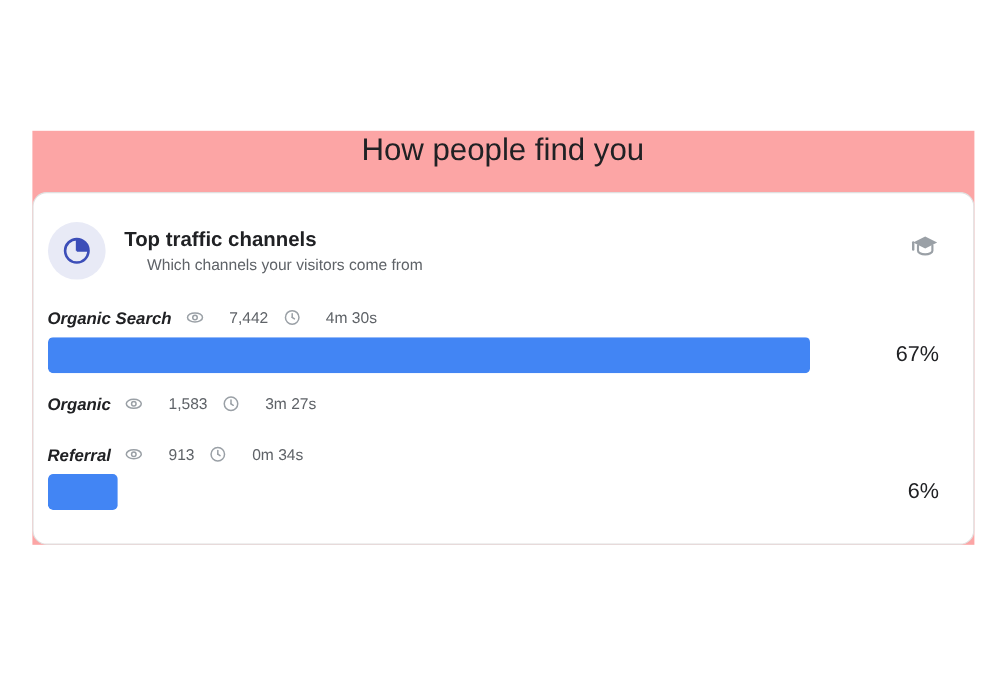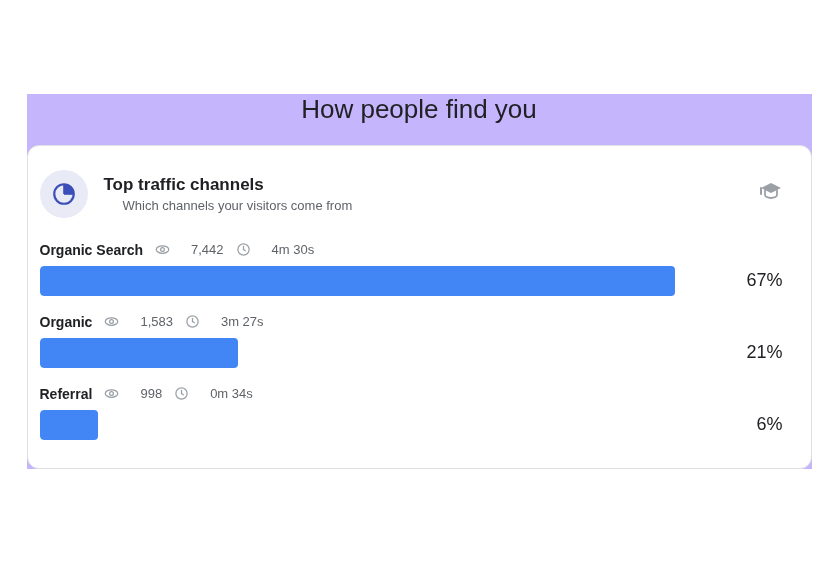--- a/index.html
+++ b/index.html
@@ -8,21 +8,21 @@
       font-family: 'Google Sans', Arial, sans-serif;
       display: flex;
       justify-content: center;
       align-items: center;
       width: 838px;
       min-height: 562px;
       padding: 20px;
     }
     .container {
       width: 785px;
-      background: #c4b5fd;
+      background: #fca5a5;
     }
     .page-title {
       text-align: center;
       font-size: 26px;
       font-weight: 400;
       color: #202124;
       margin-bottom: 20px;
     }
     .card {
       background: #fff;
@@ -78,20 +78,21 @@
     .channel-meta {
       display: flex;
       align-items: center;
       gap: 12px;
       margin-bottom: 8px;
     }
     .channel-name {
       font-size: 14px;
       font-weight: 700;
       color: #202124;
+      font-style: italic;
     }
     .channel-stat {
       display: flex;
       align-items: center;
       gap: 21px;
       font-size: 13px;
       color: #5f6368;
     }
     .channel-stat svg {
       width: 15px;
@@ -197,37 +198,31 @@
           </span>
           <span class="channel-stat">
             <svg viewBox="0 0 24 24" fill="none">
               <circle cx="12" cy="12" r="9" stroke="#9aa0a6" stroke-width="2" fill="none"></circle>
               <line x1="12" y1="7" x2="12" y2="12" stroke="#9aa0a6" stroke-width="2" stroke-linecap="round"></line>
               <line x1="12" y1="12" x2="15" y2="14" stroke="#9aa0a6" stroke-width="2" stroke-linecap="round"></line>
             </svg>
             <span>3m 27s</span>
           </span>
         </div>
-        <div class="bar-row">
-          <div class="bar-track">
-            <div class="bar-fill" style="width: 29%;"></div>
-          </div>
-          <span class="bar-percent">21%</span>
-        </div>
       </div>
 
       <div class="channel-item">
         <div class="channel-meta">
           <span class="channel-name">Referral</span>
           <span class="channel-stat">
             <svg viewBox="0 0 24 24" fill="none">
               <ellipse cx="12" cy="12" rx="10" ry="6" stroke="#9aa0a6" stroke-width="2" fill="none"></ellipse>
               <circle cx="12" cy="12" r="3" stroke="#9aa0a6" stroke-width="2" fill="none"></circle>
             </svg>
-            <span>998</span>
+            <span>913</span>
           </span>
           <span class="channel-stat">
             <svg viewBox="0 0 24 24" fill="none">
               <circle cx="12" cy="12" r="9" stroke="#9aa0a6" stroke-width="2" fill="none"></circle>
               <line x1="12" y1="7" x2="12" y2="12" stroke="#9aa0a6" stroke-width="2" stroke-linecap="round"></line>
               <line x1="12" y1="12" x2="15" y2="14" stroke="#9aa0a6" stroke-width="2" stroke-linecap="round"></line>
             </svg>
             <span>0m 34s</span>
           </span>
         </div>

